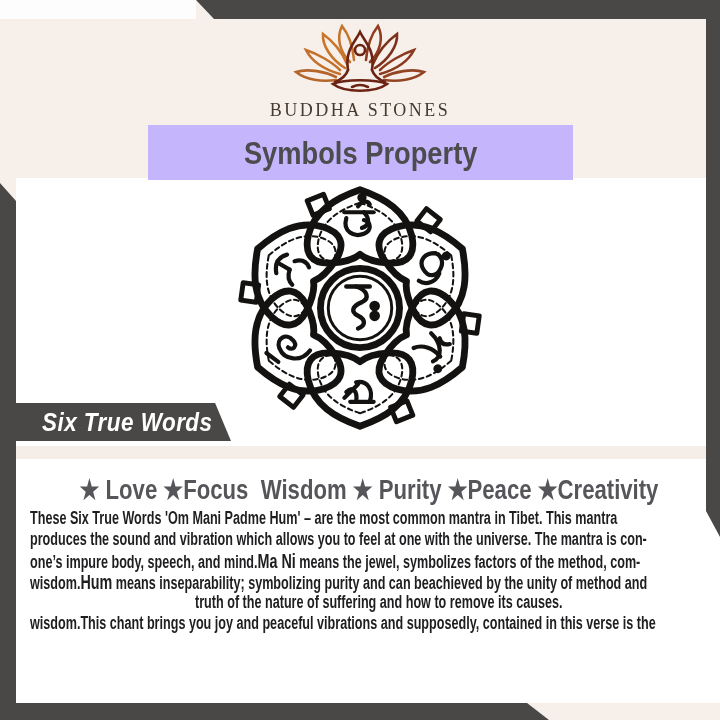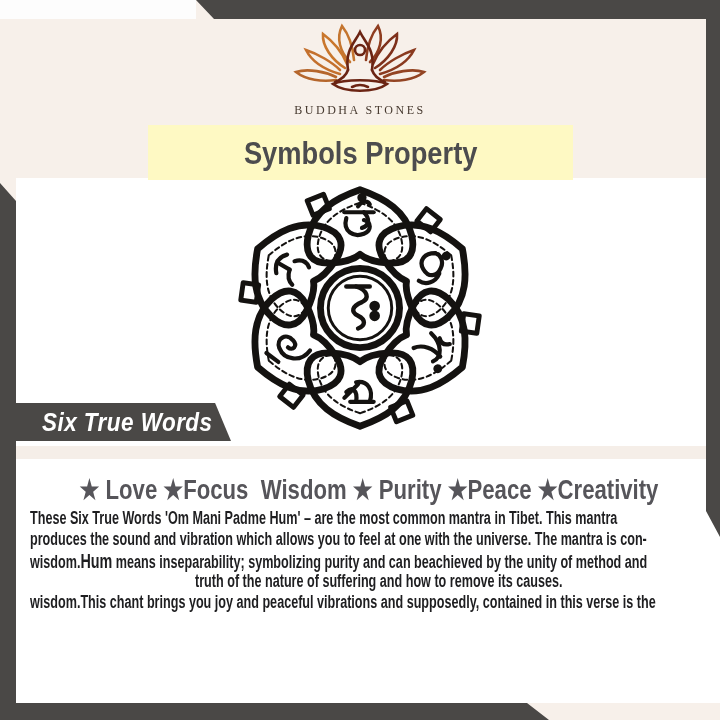--- a/index.html
+++ b/index.html
@@ -6,29 +6,29 @@
   body{width:720px;height:720px;overflow:hidden;background:#f7f0ea;
        font-family:"Liberation Sans", sans-serif;position:relative;}
   .abs{position:absolute;}
   
   .top-strip{left:0;top:0;width:196px;height:19px;background:#fdfdfd;}
   
   .panel{left:16px;top:178px;width:704px;height:525px;background:#ffffff;}
   
   .frame-svg{left:0;top:0;width:720px;height:720px;pointer-events:none;}
   
-  .band{left:148px;top:125px;width:425px;height:55px;background:#fef9c3;
+  .band{left:148px;top:125px;width:425px;height:55px;background:#c4b5fd;
         text-align:center;line-height:55px;}
   .band-in{display:inline-block;font-weight:bold;font-size:31px;color:#4c4c4e;
            transform:scaleX(.88);transform-origin:center;white-space:nowrap;
            vertical-align:middle;letter-spacing:0;}
   
   .logo-svg{left:290px;top:20px;width:140px;height:78px;}
   .brand{left:0;top:100px;width:720px;text-align:center;}
-  .brand-in{font-family:"Liberation Serif", serif;font-size:12px;color:#46392f;
+  .brand-in{font-family:"Liberation Serif", serif;font-size:18px;color:#46392f;
             letter-spacing:2.5px;white-space:pre;}
   
   .mandala-svg{left:233px;top:183px;width:254px;height:250px;}
   
   .banner{left:16px;top:403px;width:215px;height:38px;background:#4a4846;
           clip-path:polygon(0 0,92.6% 0,100% 100%,0 100%);line-height:38px;font-style:italic;}
   .banner-in{display:inline-block;margin-left:26px;font-weight:bold;font-size:25px;
              color:#ffffff;transform:scaleX(.9);transform-origin:0 50%;
              white-space:nowrap;letter-spacing:.5px;}
   
@@ -165,16 +165,17 @@
 
 <div class="abs sep"></div>
 
 <div class="abs stars">
   <span class="stars-in">★ Love ★Focus  Wisdom ★ Purity ★Peace ★Creativity</span>
 </div>
 
 <div class="abs para">
     <div class="pline"><span class="pline-in"><span>These Six True Words 'Om Mani Padme Hum' – are the most common mantra in Tibet. This mantra</span></span></div>
     <div class="pline"><span class="pline-in"><span>produces the sound and vibration which allows you to feel at one with the universe. The mantra is con-</span></span></div>
+    <div class="pline"><span class="pline-in"><span>one’s impure body, speech, and mind.</span><span class="kw">Ma Ni</span><span> means the jewel, symbolizes factors of the method, com-</span></span></div>
     <div class="pline"><span class="pline-in"><span>wisdom.</span><span class="kw">Hum</span><span> means inseparability; symbolizing purity and can beachieved by the unity of method and</span></span></div>
     <div class="pline"><span class="pline-in"><span>truth of the nature of suffering and how to remove its causes.</span></span></div>
     <div class="pline"><span class="pline-in"><span>wisdom.This chant brings you joy and peaceful vibrations and supposedly, contained in this verse is the</span></span></div>
   </div>
 
 </body></html>

